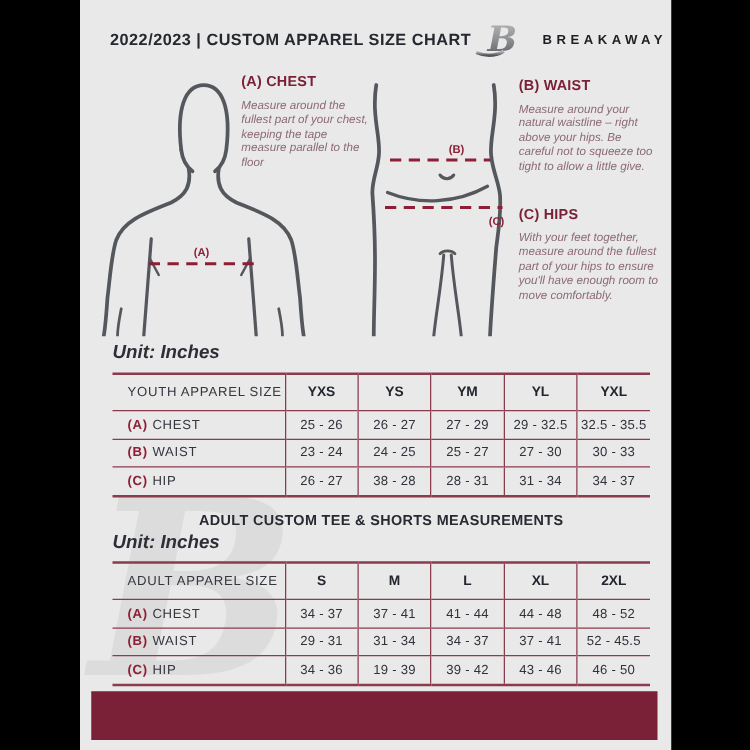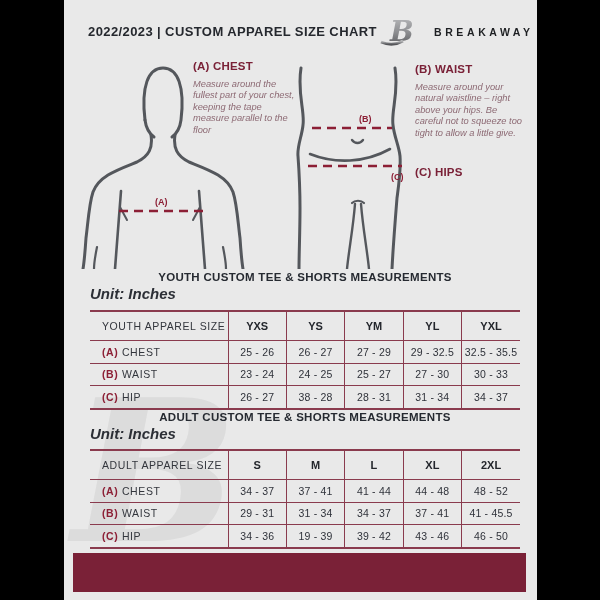--- a/index.html
+++ b/index.html
@@ -132,26 +132,26 @@
     <div class="instr instr-a">
       <h3>(A) CHEST</h3>
       <p>Measure around the fullest part of your chest, keeping the tape measure parallel to the floor</p>
     </div>
     <div class="instr instr-b">
       <h3>(B) WAIST</h3>
       <p>Measure around your natural waistline – right above your hips. Be careful not to squeeze too tight to allow a little give.</p>
     </div>
     <div class="instr instr-c">
       <h3>(C) HIPS</h3>
+      <p>With your feet together, measure around the fullest part of your hips to ensure you'll have enough room to move comfortably.</p>
     </div>
 
     <div class="watermark">B</div>
 
     <div class="tbl-block tbl-youth">
-      <div class="tbl-title">YOUTH CUSTOM TEE &amp; SHORTS MEASUREMENTS</div>
       <div class="tbl-unit">Unit: Inches</div>
       <table>
         <colgroup>
             <col class="c-label">
             <col class="c-size">
             <col class="c-size">
             <col class="c-size">
             <col class="c-size">
             <col class="c-size">
           </colgroup>
@@ -224,21 +224,21 @@
               <td class="val">41 - 44</td>
               <td class="val">44 - 48</td>
               <td class="val">48 - 52</td>
             </tr>
             <tr>
               <td class="lbl"><span class="pfx">(B)</span> WAIST</td>
               <td class="val">29 - 31</td>
               <td class="val">31 - 34</td>
               <td class="val">34 - 37</td>
               <td class="val">37 - 41</td>
-              <td class="val">41 - 45.5</td>
+              <td class="val">52 - 45.5</td>
             </tr>
             <tr>
               <td class="lbl"><span class="pfx">(C)</span> HIP</td>
               <td class="val">34 - 36</td>
               <td class="val">19 - 39</td>
               <td class="val">39 - 42</td>
               <td class="val">43 - 46</td>
               <td class="val">46 - 50</td>
             </tr>
           </tbody>

